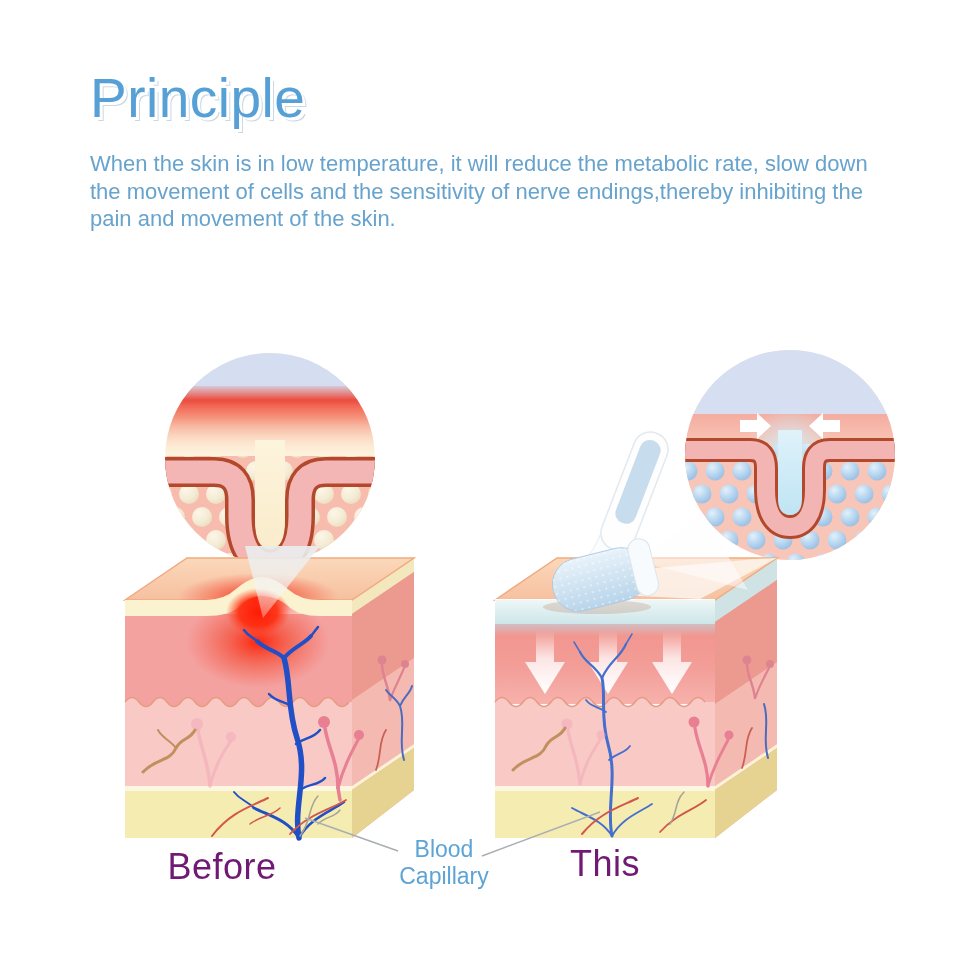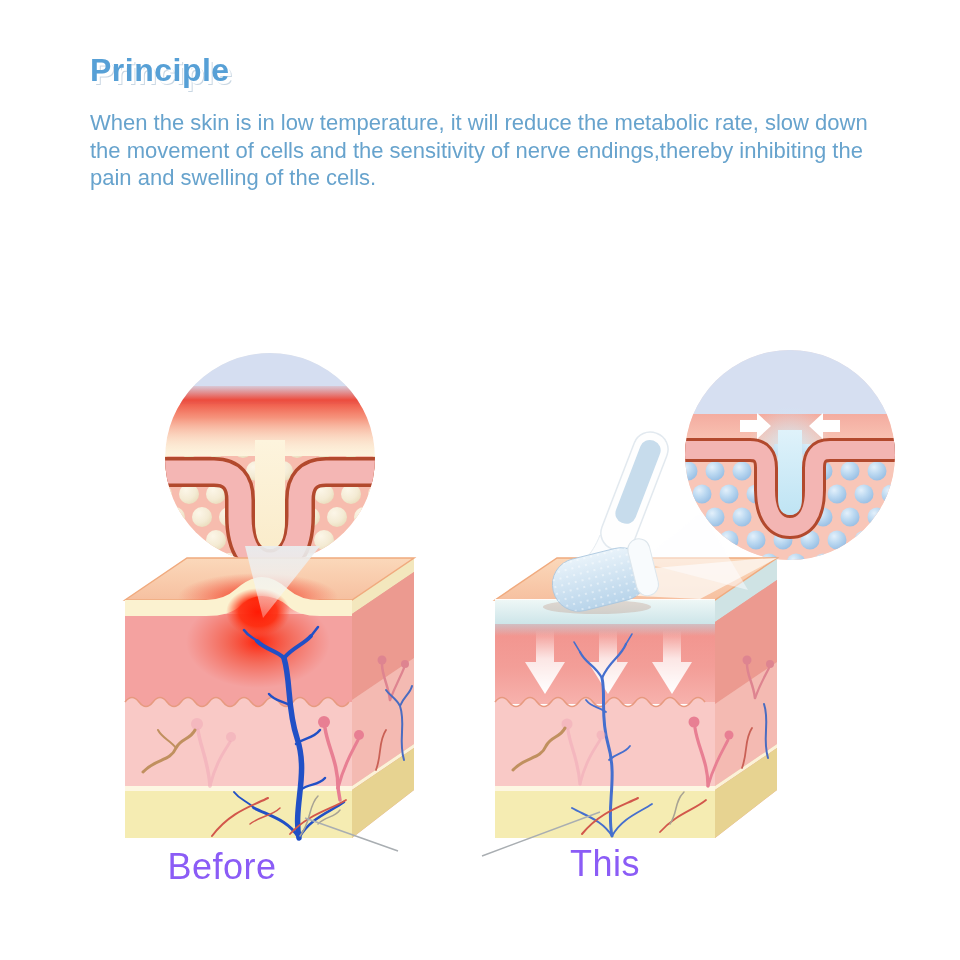--- a/index.html
+++ b/index.html
@@ -1,37 +1,37 @@
 <!DOCTYPE html>
 <html><head>
 <meta charset="utf-8">
 <style>
   html,body{margin:0;padding:0;background:#fff;}
   .page{position:relative;width:960px;height:960px;background:#ffffff;overflow:hidden;
         font-family:"Liberation Sans", sans-serif;}
   .header{position:absolute;left:90px;top:48px;width:810px;}
-  .title{margin:4px 0 20px 0;font-size:32px;font-weight:bold;letter-spacing:.5px;color:#57a0d6;
+  .title{margin:18px 0 20px 0;font-size:55px;font-weight:normal;letter-spacing:.5px;color:#57a0d6;
          text-shadow:3px 3px 0 #ffffff,4px 4px 0 #c9d7e3;}
   .para{margin:0 0 26px 0;font-size:22px;line-height:27.5px;color:#67a3cd;width:805px;}
   .stage{position:absolute;left:0;top:340px;width:960px;height:560px;}
   .stage svg{position:absolute;left:0;top:0;}
-  .lbl{position:absolute;color:#8b5cf6;text-align:center;}
+  .lbl{position:absolute;color:#701a75;text-align:center;}
   .lbl-big{font-size:36px;letter-spacing:.5px;}
   .lbl-before{left:122px;top:846px;width:200px;}
   .lbl-after{left:505px;top:843px;width:200px;}
   .lbl-cap{left:374px;top:836px;width:140px;font-size:23px;line-height:27px;color:#5da4d6;}
 </style>
 </head>
 <body>
 
 <div class="page">
 
   <div class="header">
     <h1 class="title">Principle</h1>
-    <p class="para">When the skin is in low temperature, it will reduce the metabolic rate, slow down the movement of cells and the sensitivity of nerve endings,thereby inhibiting the pain and swelling of the cells.</p>
+    <p class="para">When the skin is in low temperature, it will reduce the metabolic rate, slow down the movement of cells and the sensitivity of nerve endings,thereby inhibiting the pain and movement of the skin.</p>
   </div>
 
   <div class="stage">
   <svg width="960" height="560" viewBox="0 340 960 560">
     <defs>
       <clipPath id="clipL">
             <circle cx="270" cy="458" r="105"></circle>
           </clipPath>
       <clipPath id="clipR">
             <circle cx="790" cy="455" r="105"></circle>
@@ -310,14 +310,18 @@
 
     <g stroke="#a9aeb2" stroke-width="1.5" fill="none">
       <path d="M305,818 L398,851"></path>
       <path d="M482,856 L600,812"></path>
     </g>
   </svg>
   </div>
 
   <div class="lbl lbl-big lbl-before">Before</div>
   <div class="lbl lbl-big lbl-after">This</div>
+  <div class="lbl lbl-cap">
+    <div>Blood</div>
+    <div>Capillary</div>
+  </div>
 
 </div>
 
 </body></html>

